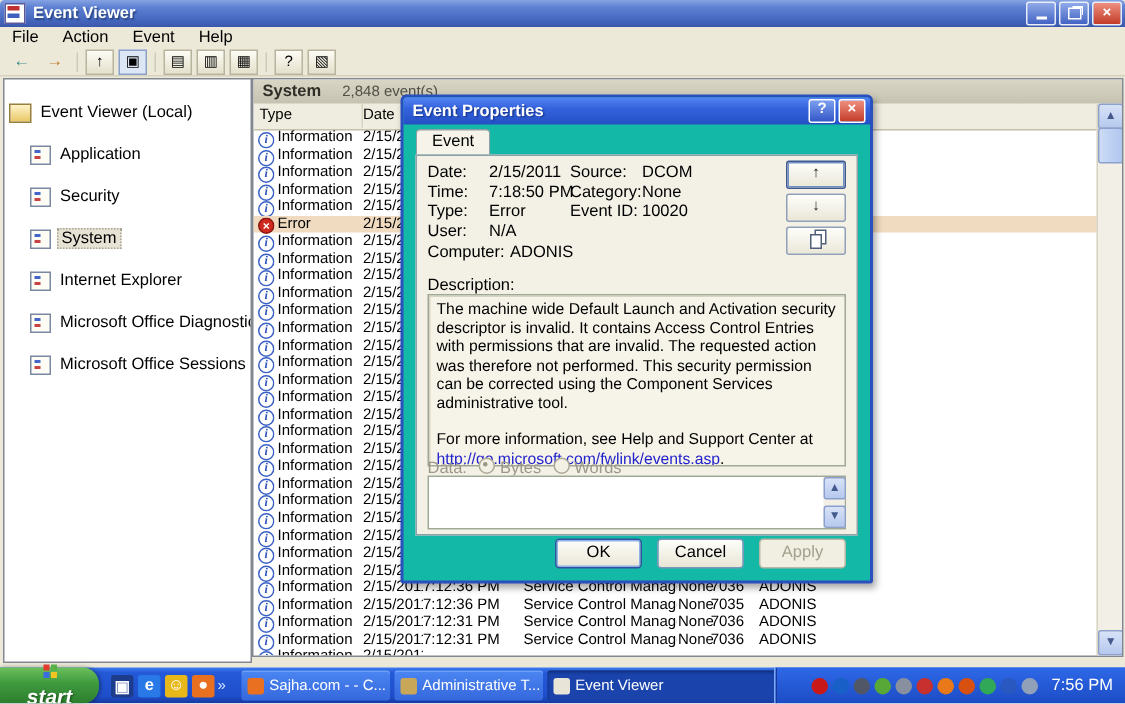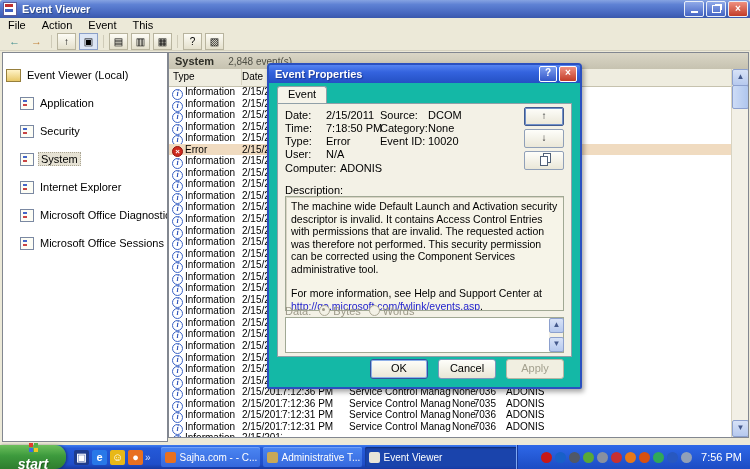--- a/index.html
+++ b/index.html
@@ -176,21 +176,21 @@
           <span class="restsq"></span>
         </span>
       <span class="wb wb-close">×</span>
     </span>
   </div>
 
   <div class="menubar" id="menubar">
       <span class="menu-item">File</span>
       <span class="menu-item">Action</span>
       <span class="menu-item">Event</span>
-      <span class="menu-item">This</span>
+      <span class="menu-item">Help</span>
     </div>
 
   <div class="toolbar" id="toolbar">
       <span class="tbicon tb-back">←</span>
       <span class="tbicon tb-fwd">→</span>
       <span class="tbsep"></span>
       <span class="tbicon box">↑</span>
       <span class="tbicon box pressed">▣</span>
       <span class="tbsep"></span>
       <span class="tbicon box">▤</span>

